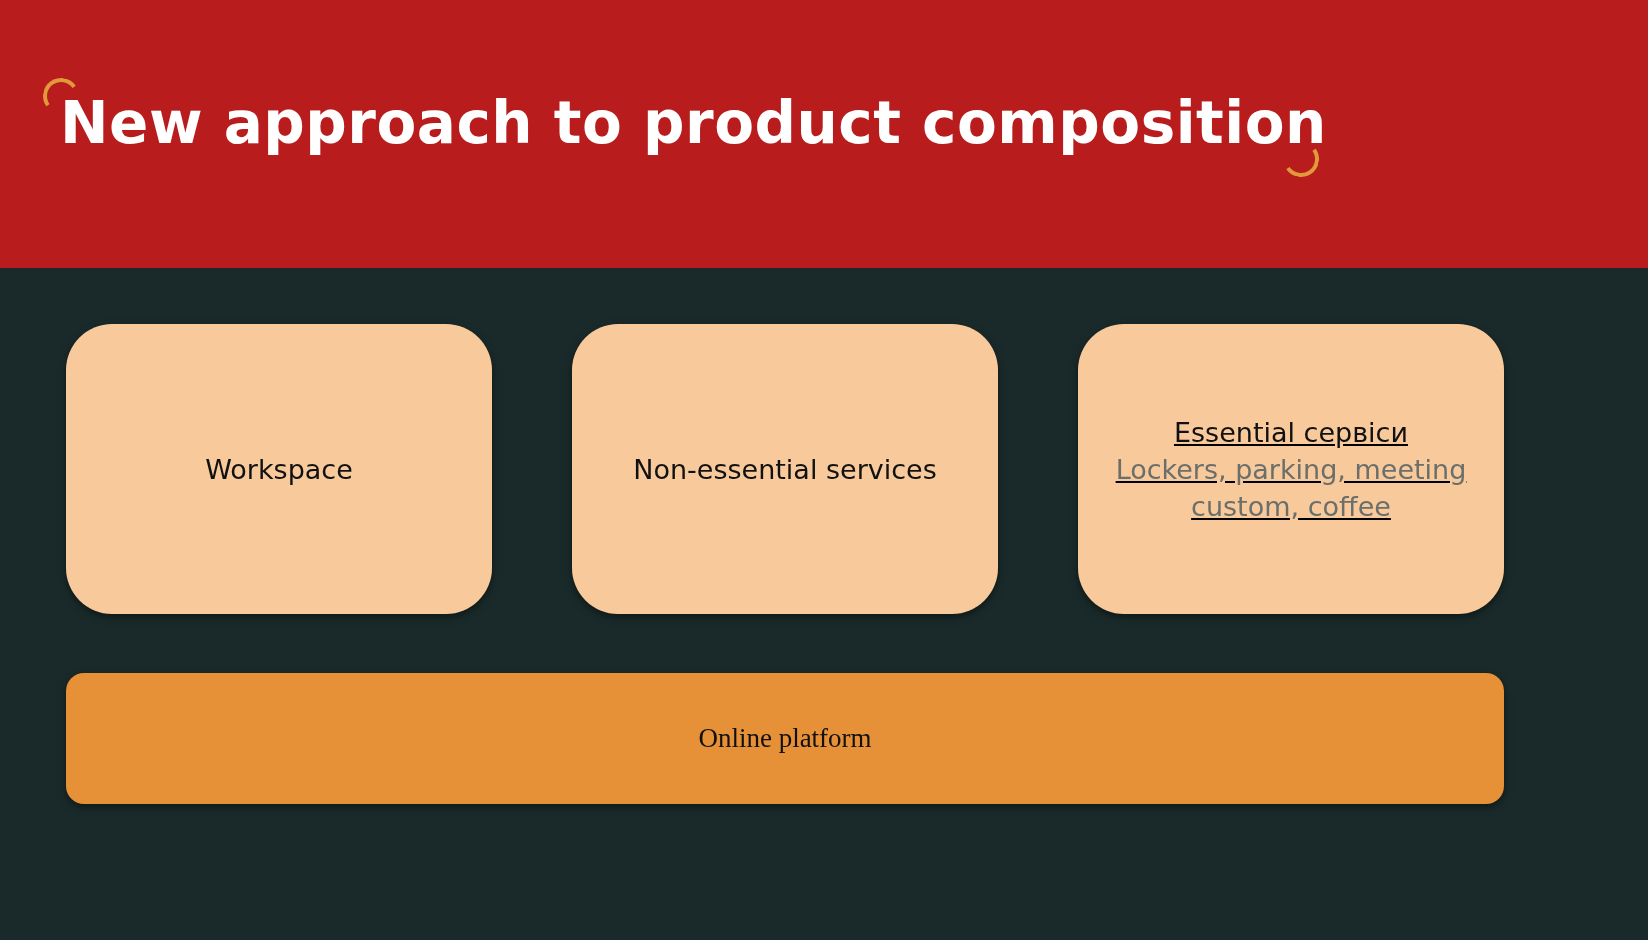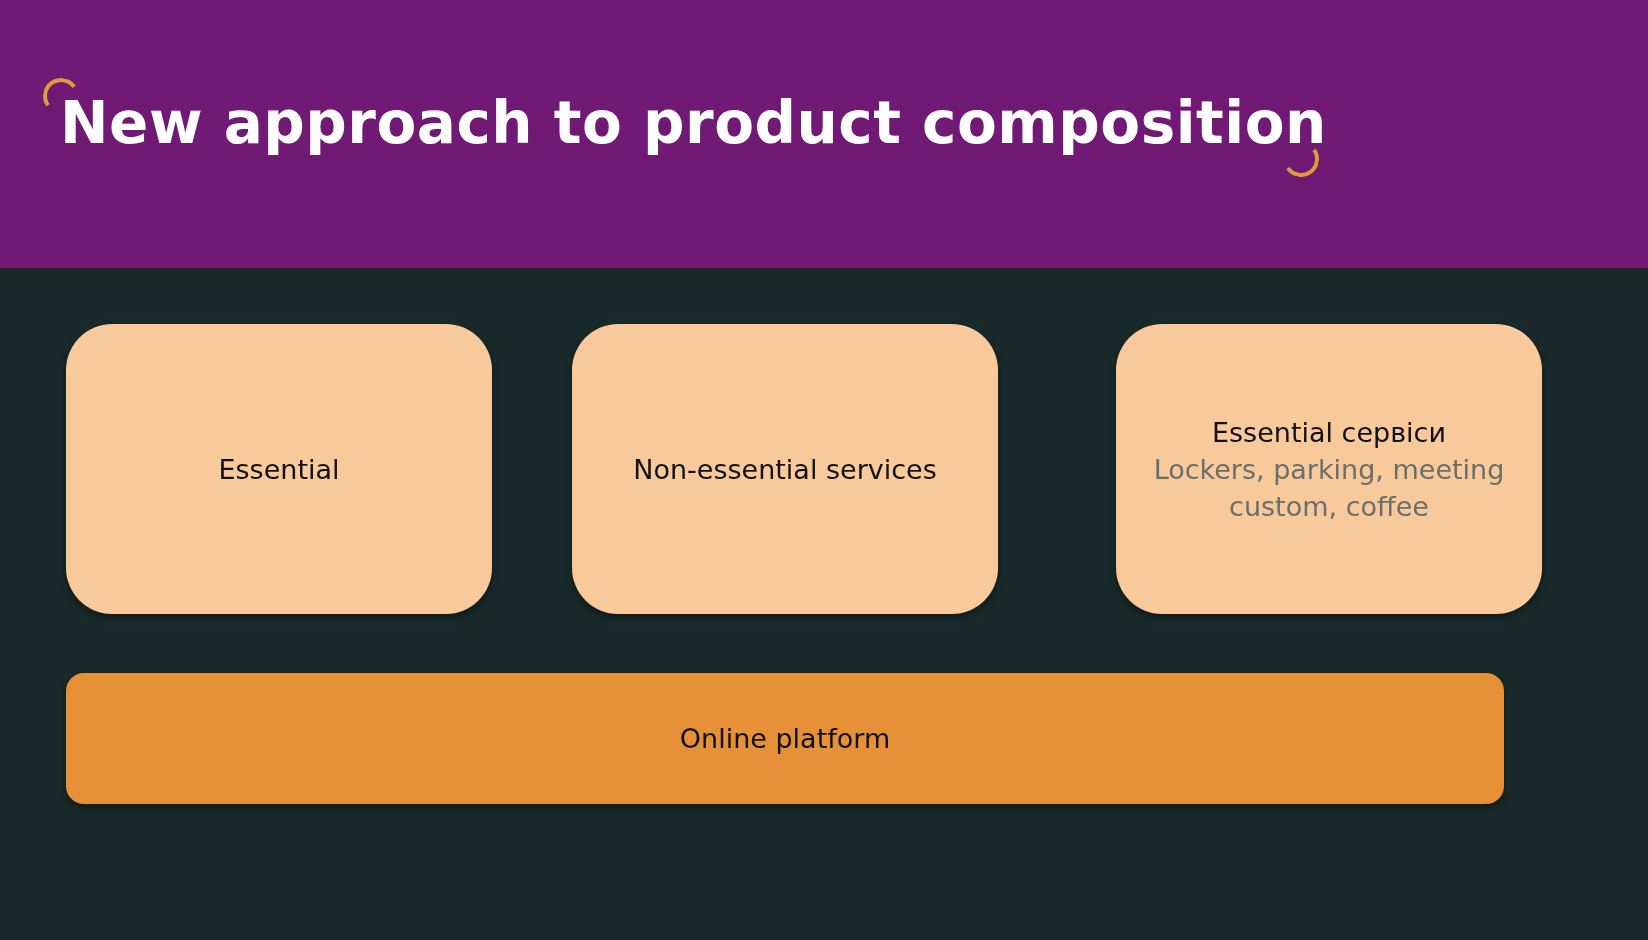--- a/index.html
+++ b/index.html
@@ -12,21 +12,21 @@
       background: #1a2a2a;
       font-family: "DejaVu Sans", sans-serif;
       position: relative;
       overflow: hidden;
     }
     .header {
       position: absolute;
       left: 0; top: 0;
       width: 1648px;
       height: 268px;
-      background: #701a75;
+      background: #b91c1c;
     }
     .title {
       position: absolute;
       left: 60px;
       top: 92px;
       margin: 0;
       font-size: 58px;
       font-weight: 600;
       letter-spacing: 0.5px;
       color: #ffffff;
@@ -69,21 +69,21 @@
       display: flex;
       flex-direction: column;
       align-items: center;
       justify-content: center;
       text-align: center;
       box-sizing: border-box;
       padding: 0 24px;
     }
     .card-1 { left: 66px; }
     .card-2 { left: 572px; align-items: center; }
-    .card-3 { left: 1116px; }
+    .card-3 { left: 1078px; text-decoration: underline; }
     .card-title {
       font-size: 27px;
       color: #111111;
       line-height: 37px;
       font-weight: 500;
     }
     .card-desc {
       font-size: 27px;
       color: #6a6f6c;
       line-height: 37px;
@@ -93,37 +93,38 @@
       left: 66px;
       top: 673px;
       width: 1438px;
       height: 131px;
       background: #e69038;
       border-radius: 18px;
       box-shadow: 0 3px 8px rgba(0,0,0,0.45);
       display: flex;
       align-items: center;
       justify-content: center;
+      font-family: Liberation Serif, serif;
     }
     .platform-label {
       font-size: 27px;
       color: #111111;
     }
   </style>
 </head>
 <body>
 
 <div class="header">
   <span class="bracket bracket-open"></span>
   <h1 class="title">New approach to product composition</h1>
   <span class="bracket bracket-close"></span>
 </div>
 
 <div class="card card-1">
-  <div class="card-title">Essential</div>
+  <div class="card-title">Workspace</div>
 </div>
 
 <div class="card card-2">
   <div class="card-title">Non-essential services</div>
 </div>
 
 <div class="card card-3">
   <div class="card-title">Essential сервіси</div>
   <div class="card-desc" style="max-width:370px;">Lockers, parking, meeting custom, coffee</div>
 </div>

